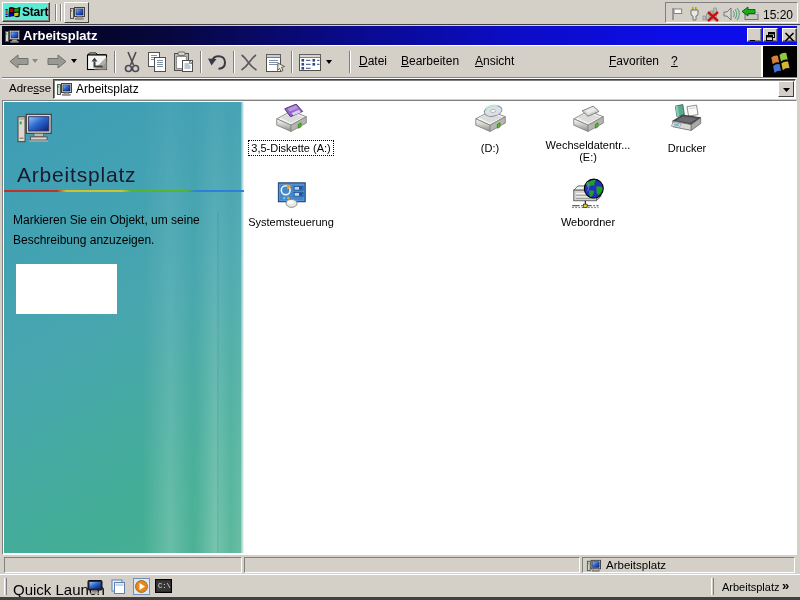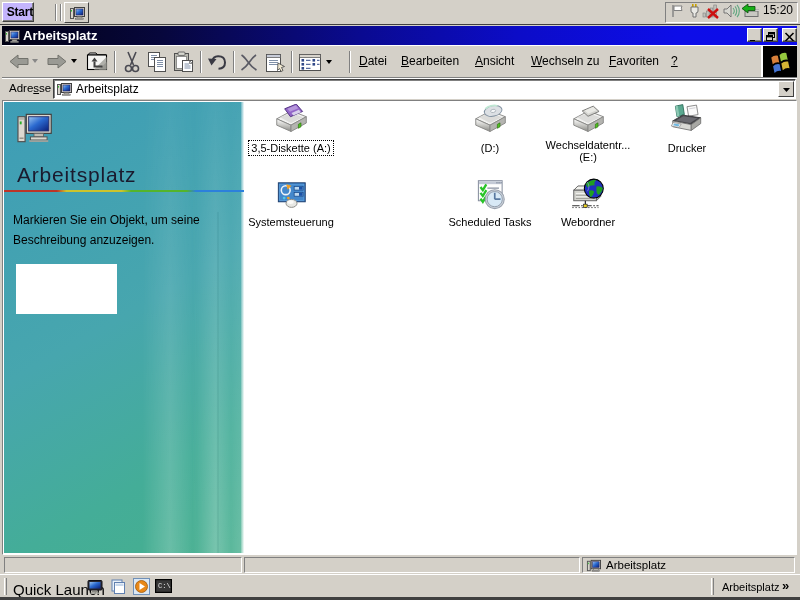--- a/index.html
+++ b/index.html
@@ -3,29 +3,29 @@
 <meta charset="utf-8">
 <style>
 * { margin:0; padding:0; box-sizing:border-box; }
 html,body { width:800px; height:600px; overflow:hidden; }
 body { font-family:"Liberation Sans", sans-serif; background:#d4d0c8; position:relative; }
 #screen { position:absolute; left:0; top:0; width:800px; height:600px; background:#d4d0c8; }
 .abs { position:absolute; }
 
 
 #tbtop { position:absolute; left:0; top:0; width:800px; height:25px; background:#d4d0c8; border-bottom:1px solid #404040; }
-#startbtn { position:absolute; left:2px; top:2px; width:32px; height:20px; background:#c4b5fd;
+#startbtn { position:absolute; left:2px; top:2px; width:48px; height:20px; background:#5eead4;
   border:1px solid; border-color:#fff #404040 #404040 #fff; box-shadow:inset -1px -1px 0 #808080;
   display:flex; align-items:center; padding-left:2px; }
 #startbtn span { font-weight:bold; font-size:12px; margin-left:1px; letter-spacing:-0.2px; }
 .tsep { position:absolute; top:4px; width:2px; height:17px; border-left:1px solid #808080; border-right:1px solid #fff; }
 #taskbtn { position:absolute; left:64px; top:2px; width:25px; height:21px; background:#d4d0c8;
   border:1px solid; border-color:#fff #404040 #404040 #fff; display:flex; align-items:center; justify-content:center; }
 #tray { position:absolute; right:2px; top:2px; width:133px; height:21px;
-  border:1px solid; border-color:#808080 #fff #fff #808080; display:flex; align-items:flex-start; }
+  border:1px solid; border-color:#808080 #fff #fff #808080; display:flex; align-items:flex-end; }
 #clock { font-size:12px; margin-left:4px; }
 
 
 #win { position:absolute; left:0; top:26px; width:800px; height:547px; background:#d4d0c8;
   border-left:2px solid #d4d0c8; border-right:3px solid #d4d0c8; }
 #titlebar { position:absolute; left:0; top:0; width:795px; height:19px;
   background:linear-gradient(to right,#010114 0%,#07073c 20%,#0a0a90 45%,#0c0cc8 65%,#0d0de8 85%,#0d0dea 100%);
   display:flex; align-items:center; color:#fff; }
 #titlebar .ttext { font-weight:bold; font-size:13px; margin-left:3px; }
 .caption-btn { width:15px; height:14px; background:#d4d0c8; border:1px solid; border-color:#fff #404040 #404040 #fff;
@@ -394,21 +394,20 @@
         <line x1="19" y1="8.3" x2="21.5" y2="8.3" stroke="#304888"></line>
           <line x1="19" y1="12.3" x2="21.5" y2="12.3" stroke="#304888"></line>
       </svg>
       <svg class="abs" style="left:323px;top:13px" width="8" height="6" viewBox="0 0 8 6">
           <polygon points="1,1 7,1 4,5" fill="#000"></polygon>
         </svg>
 
       <div class="menuitem" style="left:357px"><u>D</u>atei</div>
       <div class="menuitem" style="left:399px"><u>B</u>earbeiten</div>
       <div class="menuitem" style="left:473px"><u>A</u>nsicht</div>
-      <div class="menuitem" style="left:529px"><u>W</u>echseln zu</div>
       <div class="menuitem" style="left:607px"><u>F</u>avoriten</div>
       <div class="menuitem" style="left:669px"><u>?</u></div>
       <div id="throbber">
           <svg width="28" height="28" viewBox="0 0 24 24" style="margin-left:4px">
             <use href="#flagbig"></use>
           </svg>
         </div>
     </div>
     <div id="addrrow">
       <div id="addrlabel">Adre<u>s</u>se</div>
@@ -459,26 +458,20 @@
           <svg width="36" height="34" viewBox="0 0 32 30">
               <use href="#printer32" y="-1"></use>
             </svg>
           <div><span class="ilabel">Drucker</span></div>
         </div>
         <div class="icell" style="left:-1px;top:76px;">
           <svg width="36" height="34" viewBox="0 0 32 30">
               <use href="#cpanel32" y="-1"></use>
             </svg>
           <div><span class="ilabel">Systemsteuerung</span></div>
-        </div>
-        <div class="icell" style="left:198px;top:76px;">
-          <svg width="36" height="34" viewBox="0 0 32 30">
-              <use href="#tasks32" y="-1"></use>
-            </svg>
-          <div><span class="ilabel">Scheduled Tasks</span></div>
         </div>
         <div class="icell" style="left:296px;top:76px;">
           <svg width="36" height="34" viewBox="0 0 32 30">
               <use href="#webf32" y="-1"></use>
             </svg>
           <div><span class="ilabel">Webordner</span></div>
         </div>
       </div>
     </div>
     <div id="statusbar">

